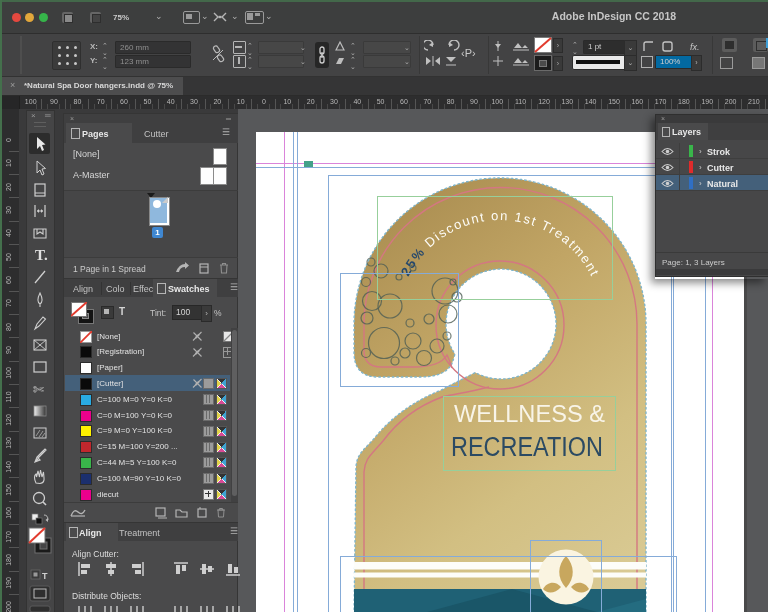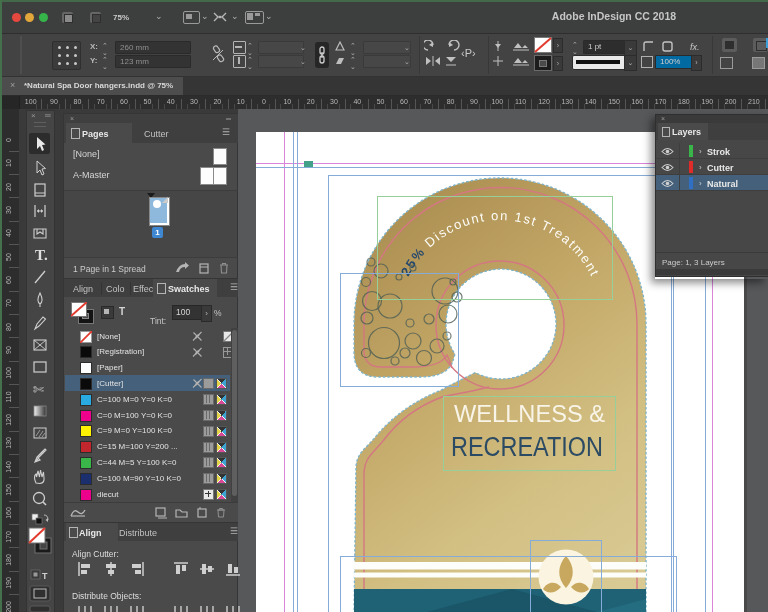--- a/index.html
+++ b/index.html
@@ -513,21 +513,21 @@
       <div class="a" style="left:166px;top:3px;color:#b5b5b5;font-size:9px">☰</div>
       <div class="a" style="left:14px;top:30px;width:14px;height:13px;background:#141414;border:1px solid #777"></div>
       <div class="a" style="left:18px;top:34px;width:5px;height:4px;background:#4a4a4b;border:1px solid #888"></div>
       <div class="a" style="left:7px;top:23px;width:14px;height:13px;background:#fff;border:1px solid #777"></div>
       <svg class="a" style="left:7px;top:23px" width="16" height="15">
         <line x1="0" y1="14" x2="16" y2="0" stroke="#e23b2e" stroke-width="2"></line>
       </svg>
       <div class="a" style="left:37px;top:27px;width:11px;height:11px;background:#3a3a3a;border:1px solid #2a2a2a"></div>
       <div class="a" style="left:40px;top:30px;width:5px;height:5px;background:#b5b5b5"></div>
       <div class="a" style="left:55px;top:27px;color:#d5d5d5;font-size:10px;font-weight:bold">T</div>
-      <div class="a" style="left:86px;top:37px;color:#c5c5c5;font-size:8.5px">Tint:</div>
+      <div class="a" style="left:86px;top:29px;color:#c5c5c5;font-size:8.5px">Tint:</div>
       <div class="a" style="left:108px;top:26px;width:26px;height:13px;background:#333;border:1px solid #272727;color:#d5d5d5;font-size:8.5px;line-height:13px;padding-left:3px">100</div>
       <div class="a" style="left:137px;top:26px;width:9px;height:15px;background:#3a3a3a;border:1px solid #2a2a2a;color:#b5b5b5;font-size:8px;text-align:center;line-height:15px">›</div>
       <div class="a" style="left:150px;top:29px;color:#c5c5c5;font-size:8.5px">%</div>
       <div class="a" style="left:16px;top:51.5px;width:10px;height:10px;background:#fff;border:1px solid #999"></div>
       <svg class="a" style="left:16px;top:51.5px" width="12" height="12">
         <line x1="0" y1="12" x2="12" y2="0" stroke="#e23b2e" stroke-width="1.8"></line>
       </svg>
       <div class="a" style="left:33px;top:52.5px;color:#e2e2e2;font-size:8px;white-space:nowrap">[None]</div>
       <svg class="a" style="left:128px;top:52.0px" width="11" height="11" viewBox="0 0 11 11">
         <path d="M1 9.5 L9.5 1 M1.5 1.5 L9.5 9.5" stroke="#b0b0b0" stroke-width="1.1"></path>
@@ -613,21 +613,21 @@
         <rect x="44" y="3" width="8" height="8" fill="none" stroke="#b5b5b5" stroke-width="1.2"></rect>
         <line x1="46" y1="1" x2="46" y2="3" stroke="#b5b5b5"></line>
         <path d="M64 4 L70 4 L69.5 11 L64.5 11 Z M63 4 L71 4 M65.5 4 L65.5 2.5 L68.5 2.5 L68.5 4" fill="none" stroke="#8f8f8f" stroke-width="1"></path>
       </svg>
     </div>
     <div class="a" style="left:63px;top:522px;width:173px;height:90px;background:#4a4a4b;border:1px solid #353535">
       <div class="a" style="left:0;top:0;width:174px;height:18px;background:#3f3f40"></div>
       <div class="a" style="left:2px;top:0;width:52px;height:18px;background:#4a4a4b"></div>
       <div class="a" style="left:5px;top:4px;width:7px;height:9px;border:1px solid #b5b5b5"></div>
       <div class="a" style="left:15px;top:5px;color:#e8e8e8;font-size:9px;font-weight:bold">Align</div>
-      <div class="a tabtxt" style="left:55px;top:5px">Distribute</div>
+      <div class="a tabtxt" style="left:55px;top:5px">Treatment</div>
       <div class="a" style="left:166px;top:3px;color:#b5b5b5;font-size:9px">☰</div>
       <div class="a" style="left:8px;top:26px;color:#dedede;font-size:8.5px">Align Cutter:</div>
       <svg class="a" style="left:13px;top:38px" width="16" height="16" viewBox="0 0 16 16">
         <line x1="2" y1="1" x2="2" y2="15" stroke="#cfcfcf" stroke-width="1.5"></line>
         <rect x="4" y="3" width="9" height="4" fill="#cfcfcf"></rect>
         <rect x="4" y="9" width="6" height="4" fill="#cfcfcf"></rect>
       </svg>
       <svg class="a" style="left:39px;top:38px" width="16" height="16" viewBox="0 0 16 16">
         <line x1="8" y1="1" x2="8" y2="15" stroke="#cfcfcf" stroke-width="1.5"></line>
         <rect x="3" y="3" width="10" height="4" fill="#cfcfcf"></rect>

